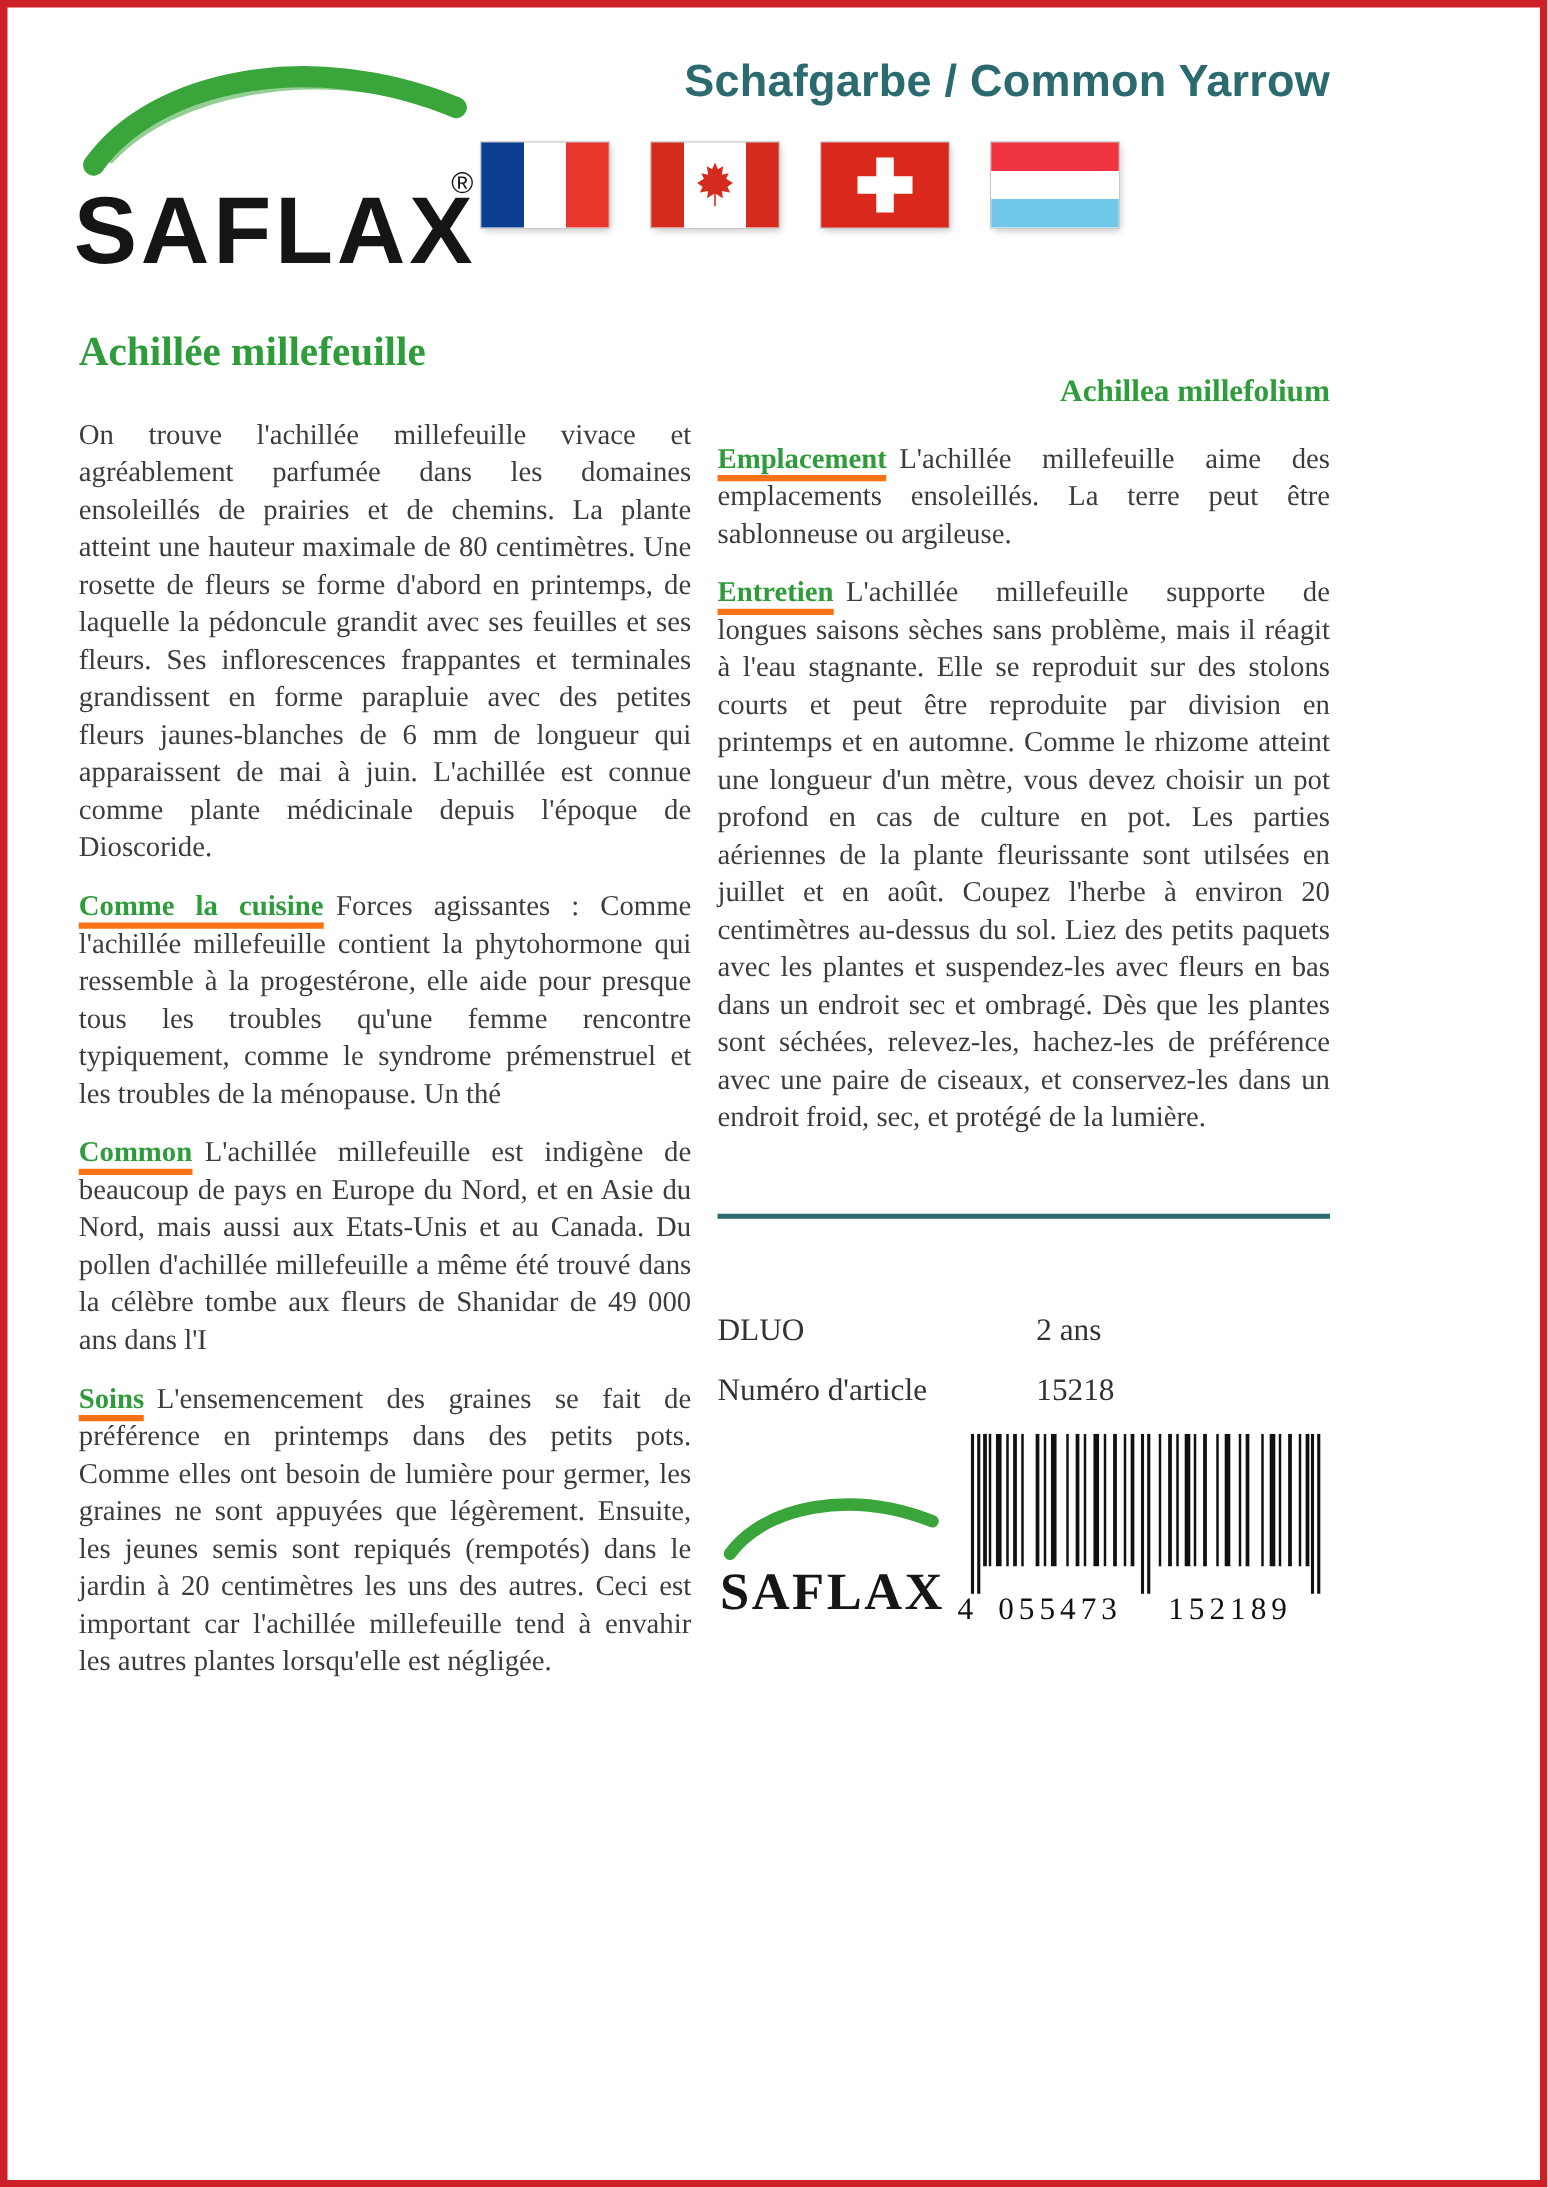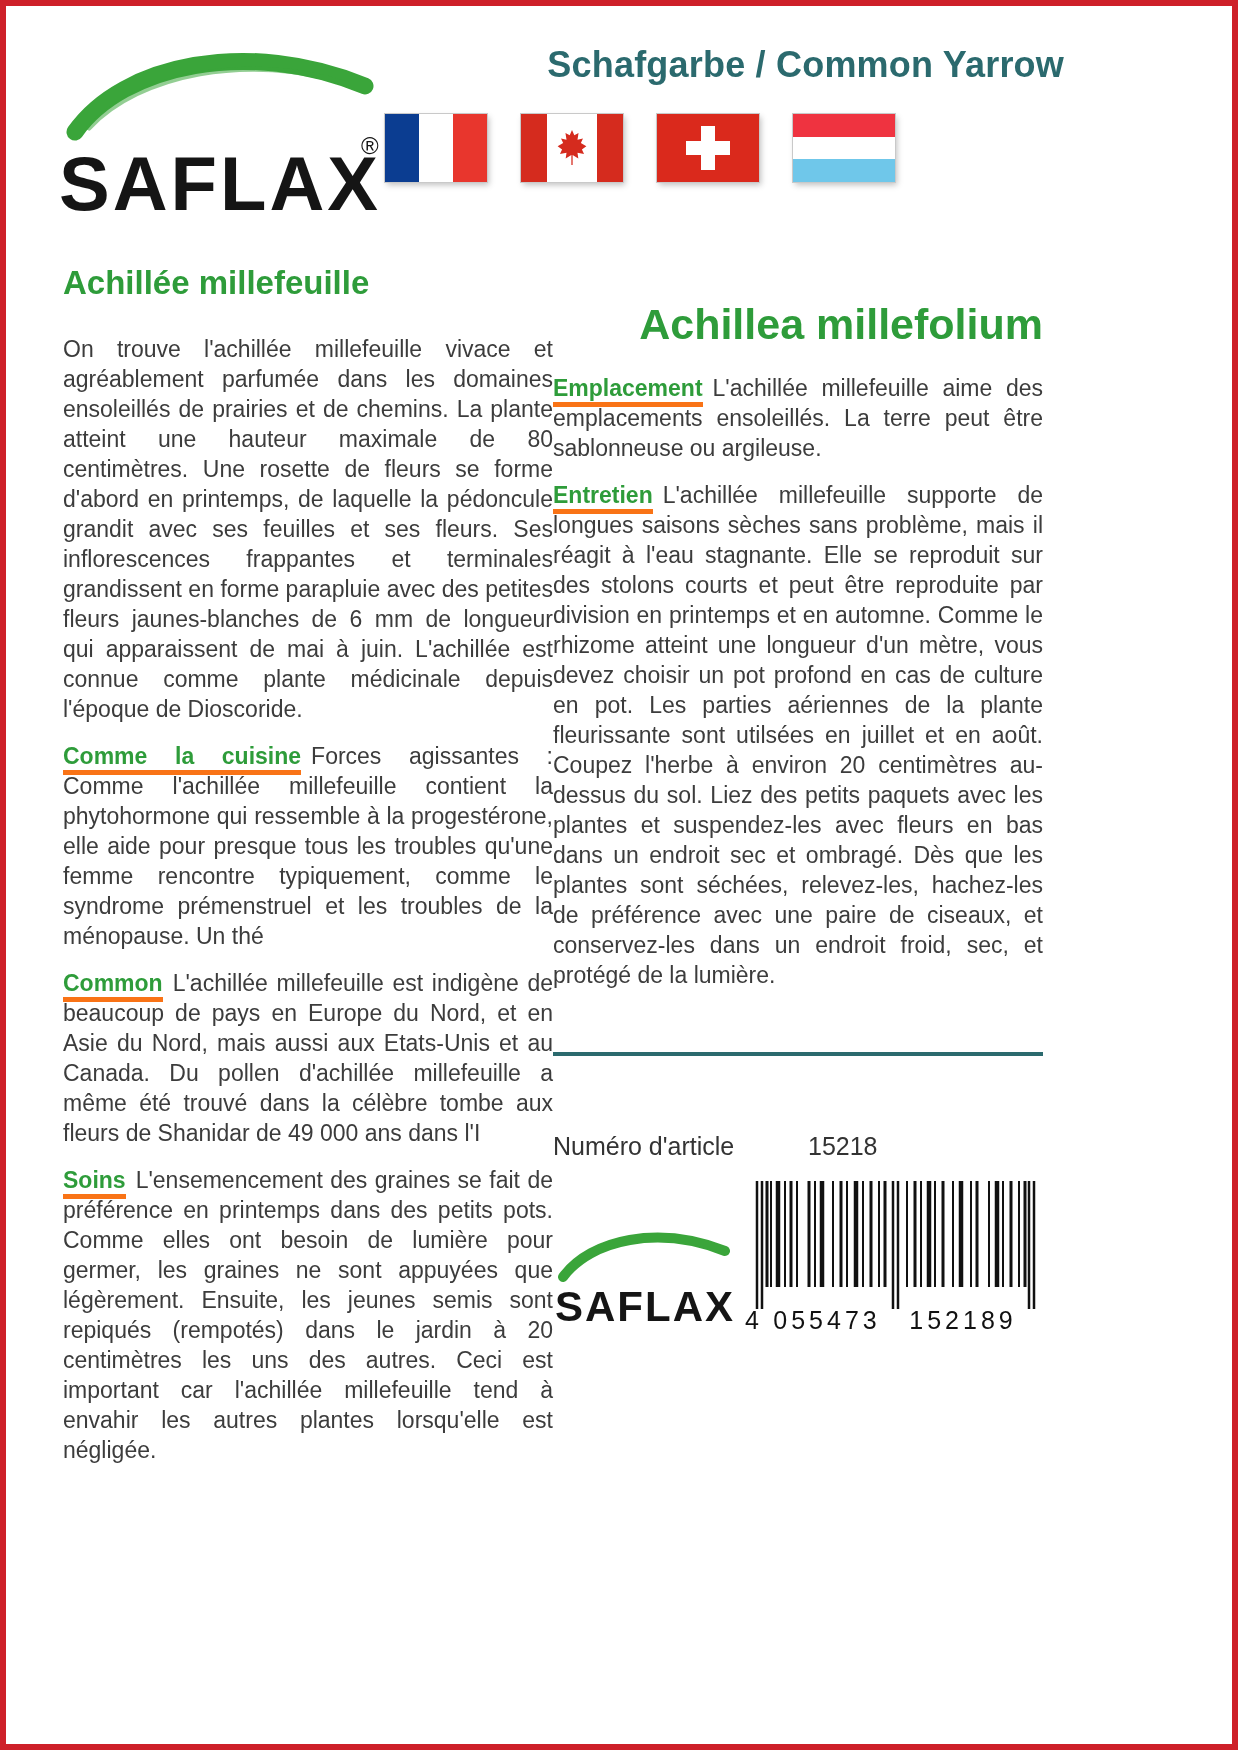--- a/index.html
+++ b/index.html
@@ -38,29 +38,29 @@
   .flag-france  { background:linear-gradient(90deg,#0b3d91 0 34px,#ffffff 34px 68px,#e8362d 68px 102px); }
   .flag-canada  { background:linear-gradient(90deg,#d52b1e 0 26px,#ffffff 26px 76px,#d52b1e 76px 102px); }
   .flag-canada svg { position:absolute; left:50%; top:50%; transform:translate(-50%,-50%); }
   .flag-switzerland { background:#da291c; }
   .flag-switzerland .cross-v, .flag-switzerland .cross-h { position:absolute; background:#ffffff; }
   .flag-switzerland .cross-v { width:14px; height:44px; left:44px; top:12px; }
   .flag-switzerland .cross-h { width:44px; height:14px; left:29px; top:27px; }
   .flag-luxembourg { background:linear-gradient(180deg,#ef3340 0 23px,#ffffff 23px 45px,#6fc7ea 45px 68px); }
 
   
-  .main { display:flex; justify-content:flex-start; margin-top:16px; }
+  .main { display:flex; justify-content:space-between; margin-top:16px;font-family:Liberation Serif, serif; }
   .col { width:490px; }
 
   .title-left {
     font-size:33px; font-weight:bold; color:#2e9c3a;
     margin:12px 0 32px 0;
   }
   .title-right {
-    font-size:43px; font-weight:600; color:#2e9c3a;
+    font-size:25px; font-weight:600; color:#2e9c3a;
     text-align:right; margin:48px 0 24px 0;
   }
 
   .body-par {
     margin:0 0 17px 0;
     font-size:23px; line-height:30px;
     text-align:justify;
   }
   .inline-heading {
     color:#2e9c3a; font-weight:bold;
@@ -143,20 +143,24 @@
 
       <p class="body-par">
         <span class="inline-heading">Entretien</span><span>L'achillée millefeuille supporte de longues saisons sèches sans problème, mais il réagit à l'eau stagnante. Elle se reproduit sur des stolons courts et peut être reproduite par division en printemps et en automne. Comme le rhizome atteint une longueur d'un mètre, vous devez choisir un pot profond en cas de culture en pot. Les parties aériennes de la plante fleurissante sont utilsées en juillet et en août. Coupez l'herbe à environ 20 centimètres au-dessus du sol. Liez des petits paquets avec les plantes et suspendez-les avec fleurs en bas dans un endroit sec et ombragé. Dès que les plantes sont séchées, relevez-les, hachez-les de préférence avec une paire de ciseaux, et conservez-les dans un endroit froid, sec, et protégé de la lumière.</span>
       </p>
 
 
       <hr class="divider">
 
       <div class="info">
         <div class="info-row">
+          <span>DLUO</span>
+          <span>2 ans</span>
+        </div>
+        <div class="info-row">
           <span>Numéro d'article</span>
           <span>15218</span>
         </div>
       </div>
 
       <div class="bottom-row">
 
         <div>
           <svg width="182" height="112" viewBox="0 0 182 112">
             <path d="M10 56 C38 18, 106 4, 172 30" fill="none" stroke="#3aa53a" stroke-width="10" stroke-linecap="round"></path>

